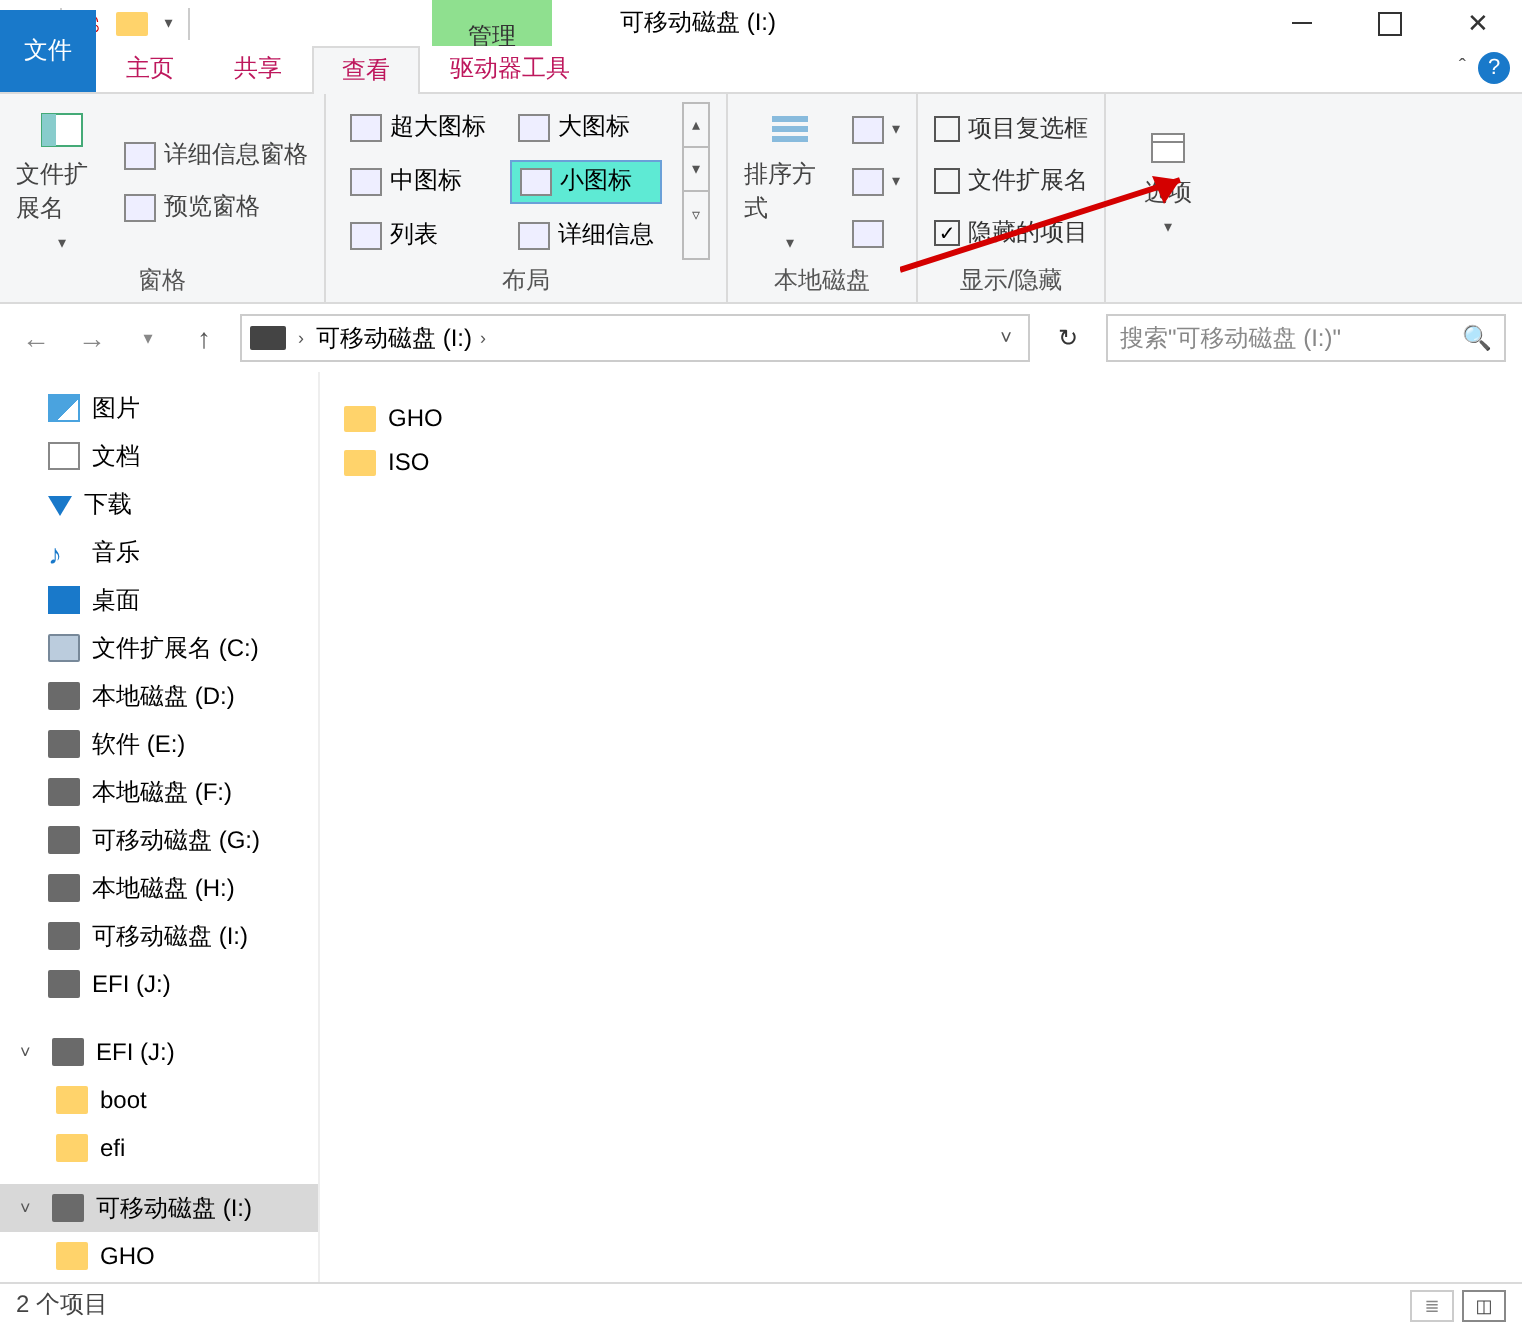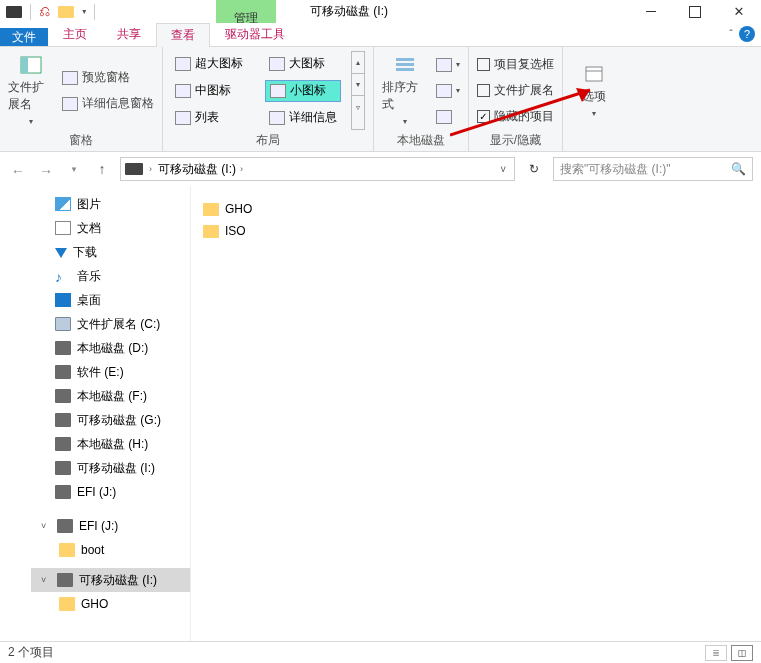--- a/index.html
+++ b/index.html
@@ -16,39 +16,39 @@
 .titlebar .manage-tab { position: absolute; left: 216px; top: 0; height: 23px; background: #8fe08f; color: #333; padding: 18px 18px; display: flex; align-items: center; }
 .titlebar .title-text { position: absolute; left: 310px; top: 3px; }
 .titlebar .win-controls { position: absolute; right: 0; top: 0; display: flex; }
 .titlebar .win-controls div { width: 44px; height: 23px; display: flex; align-items: center; justify-content: center; font-size: 13px; color: #333; }
 .win-controls .min::before { content: ""; width: 10px; height: 1px; background: #333; display: block; }
 .win-controls .max::before { content: ""; width: 10px; height: 10px; border: 1px solid #333; display: block; }
 .win-controls .close::before { content: "✕"; font-size: 13px; }
 
 
 .tabs-row { height: 24px; display: flex; align-items: flex-end; background: #fff; border-bottom: 1px solid #dadada; position: relative; }
-.tab-file { background: #1979ca; color: #fff; padding: 0 12px; height: 18px; display: flex; align-items: center; }
+.tab-file { background: #1979ca; color: #fff; padding: 0 12px; height: 41px; display: flex; align-items: center; }
 .tab { padding: 0 14px; height: 24px; display: flex; align-items: center; color: #be185d; border: 1px solid transparent; border-bottom: none; }
 .tab.active { border-color: #dadada; background: #f5f6f7; position: relative; top: 1px; }
 .tabs-right { position: absolute; right: 6px; top: 3px; display: flex; gap: 6px; align-items: center; }
 .help-ic { width: 16px; height: 16px; background: #1979ca; border-radius: 50%; color: #fff; display: flex; align-items: center; justify-content: center; font-size: 11px; }
 
 
 .ribbon { height: 105px; background: #f5f6f7; border-bottom: 1px solid #dadada; display: flex; }
 .rgroup { border-right: 1px solid #dadada; padding: 4px 8px 2px 8px; display: flex; flex-direction: column; justify-content: space-between; }
 .rgroup-body { display: flex; gap: 8px; height: 80px; }
 .rgroup-label { text-align: center; color: #555; font-size: 12px; padding-top: 2px; }
 .big-btn { display: flex; flex-direction: column; align-items: center; justify-content: center; width: 46px; gap: 4px; color: #444; }
 .big-btn .ic { width: 28px; height: 22px; border: 1px solid #888; background: #fff; }
 .small-row { display: flex; align-items: center; gap: 4px; height: 22px; color: #444; }
 .small-ic { width: 16px; height: 14px; border: 1px solid #888; background: #eef; }
 .col { display: flex; flex-direction: column; justify-content: center; gap: 4px; }
 
 
-.layout-grid { display: grid; grid-template-columns: auto auto; gap: 2px 18px; align-items: center; }
+.layout-grid { display: grid; grid-template-columns: auto auto; gap: 2px 8px; align-items: center; }
 .layout-item { display: flex; align-items: center; gap: 4px; height: 22px; padding: 0 4px; }
 .layout-item.sel { border: 1px solid #6aa0d8; background: #5eead4; }
 .layout-scroll { width: 14px; display: flex; flex-direction: column; border: 1px solid #bbb; margin-left: 2px; }
 .layout-scroll div { height: 22px; display: flex; align-items: center; justify-content: center; font-size: 8px; color: #555; border-bottom: 1px solid #bbb; }
 .layout-scroll div:last-child { border-bottom: none; }
 
 
 .chk-row { display: flex; align-items: center; gap: 4px; height: 22px; color: #333; }
 .chk { width: 13px; height: 13px; border: 1px solid #555; display: flex; align-items: center; justify-content: center; font-size: 10px; }
 .chk.checked::after { content: "✓"; color: #000; }
@@ -64,21 +64,21 @@
 .address { flex: 1; height: 24px; border: 1px solid #ccc; display: flex; align-items: center; padding: 0 4px; gap: 6px; }
 .address .drive-mini { width: 18px; height: 12px; background: #444; border-radius: 1px; }
 .address .crumb { display: flex; align-items: center; gap: 4px; }
 .address .chev { font-size: 9px; color: #555; }
 .address .drop { margin-left: auto; font-size: 10px; color: #555; padding: 0 4px; }
 .refresh { width: 22px; display: flex; align-items: center; justify-content: center; color: #333; }
 .search { width: 200px; height: 24px; border: 1px solid #ccc; display: flex; align-items: center; padding: 0 6px; color: #888; }
 .search .mag { margin-left: auto; color: #555; }
 
 
-.body { display: flex; height: calc(663px - 23px - 24px - 105px - 34px - 22px); padding-left: 31px; }
+.body { display: flex; height: calc(663px - 23px - 24px - 105px - 34px - 22px); }
 .sidebar { width: 160px; border-right: 1px solid #eee; overflow-y: auto; position: relative; padding-top: 6px; }
 .sidebar::-webkit-scrollbar { width: 16px; }
 .sidebar::-webkit-scrollbar-track { background: #f0f0f0; }
 .sidebar::-webkit-scrollbar-thumb { background: #c8c8c8; }
 .tree-item { display: flex; align-items: center; height: 24px; gap: 6px; padding-left: 24px; }
 .tree-item.group { padding-left: 10px; }
 .tree-item.child { padding-left: 28px; }
 .tree-item.sel { background: #d8d8d8; }
 .tree-ic { width: 16px; height: 14px; display: inline-block; }
 .ic-folder { background: #ffd36b; border-radius: 1px; }
@@ -148,25 +148,25 @@
         <svg class="ric">
             <rect x="2" y="2" width="20" height="16" fill="#fff" stroke="#4a7"></rect>
             <rect x="2" y="2" width="7" height="16" fill="#8cc"></rect>
           </svg>
         <span>文件扩展名</span>
         <span style="font-size:8px;color:#555">▾</span>
       </div>
       <div class="col">
         <div class="small-row">
           <span class="small-ic"></span>
+          <span>详细信息窗格</span>
+        </div>
+        <div class="small-row">
+          <span class="small-ic"></span>
           <span>预览窗格</span>
-        </div>
-        <div class="small-row">
-          <span class="small-ic"></span>
-          <span>详细信息窗格</span>
         </div>
       </div>
     </div>
     <div class="rgroup-label">窗格</div>
   </div>
 
   <div class="rgroup">
     <div class="rgroup-body">
       <div class="layout-grid">
         <div class="layout-item">
@@ -345,20 +345,24 @@
     <div style="height:10px"></div>
     <div class="tree-item group">
         <span class="tree-caret">˅</span>
         <span class="tree-ic ic-drive"></span>
         <span>EFI (J:)</span>
       </div>
     <div class="tree-item child">
         <span class="tree-ic ic-folder"></span>
         <span>boot</span>
       </div>
+    <div class="tree-item child">
+        <span class="tree-ic ic-folder"></span>
+        <span>efi</span>
+      </div>
 
     <div style="height:6px"></div>
     <div class="tree-item group sel">
         <span class="tree-caret">˅</span>
         <span class="tree-ic ic-drive"></span>
         <span>可移动磁盘 (I:)</span>
       </div>
     <div class="tree-item child">
         <span class="tree-ic ic-folder"></span>
         <span>GHO</span>

